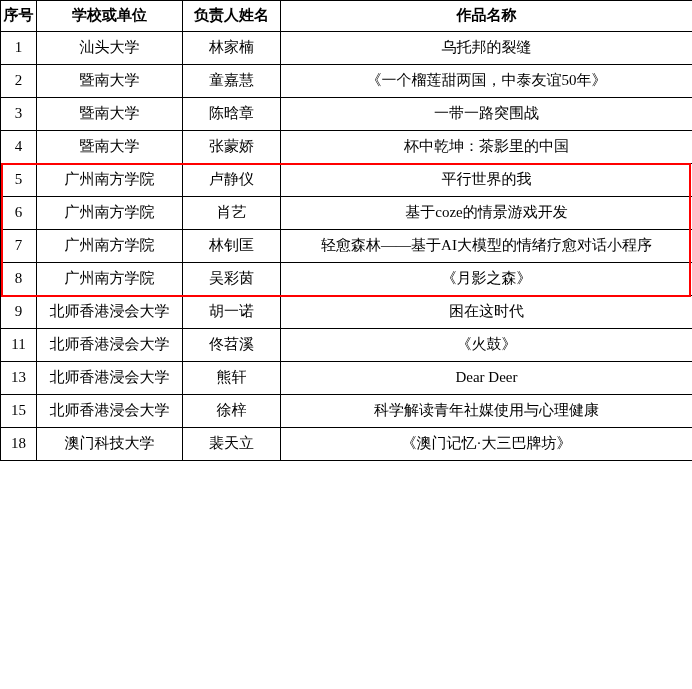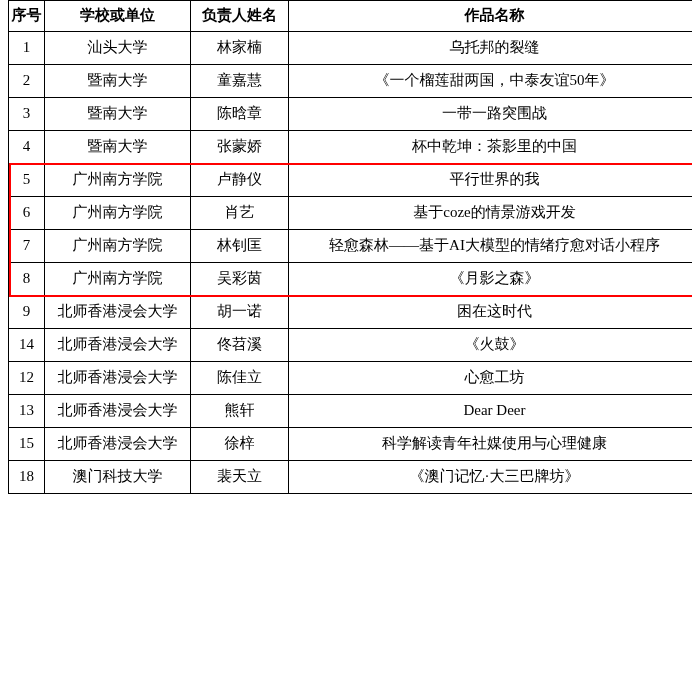--- a/index.html
+++ b/index.html
@@ -12,21 +12,20 @@
     height: 689px;
     font-family: "Liberation Serif", "DejaVu Serif", serif;
     color: #000000;
     overflow: hidden;
   }
   .table-wrap {
     width: 580px;
     height: 689px;
     position: relative;
     box-sizing: border-box;
-    margin-left: 8px;
   }
   table.award-table {
     border-collapse: collapse;
     width: 692px;
     table-layout: fixed;
   }
   table.award-table th,
   table.award-table td {
     border: 1px solid #000000;
     text-align: center;
@@ -130,30 +129,24 @@
         <td class="cell-name">吴彩茵</td>
         <td class="cell-work">《月影之森》</td>
       </tr>
       <tr>
         <td class="cell-index">9</td>
         <td class="cell-school">北师香港浸会大学</td>
         <td class="cell-name">胡一诺</td>
         <td class="cell-work">困在这时代</td>
       </tr>
       <tr>
-        <td class="cell-index">14</td>
+        <td class="cell-index">11</td>
         <td class="cell-school">北师香港浸会大学</td>
         <td class="cell-name">佟苕溪</td>
         <td class="cell-work">《火鼓》</td>
-      </tr>
-      <tr>
-        <td class="cell-index">12</td>
-        <td class="cell-school">北师香港浸会大学</td>
-        <td class="cell-name">陈佳立</td>
-        <td class="cell-work">心愈工坊</td>
       </tr>
       <tr>
         <td class="cell-index">13</td>
         <td class="cell-school">北师香港浸会大学</td>
         <td class="cell-name">熊轩</td>
         <td class="cell-work">Dear Deer</td>
       </tr>
       <tr>
         <td class="cell-index">15</td>
         <td class="cell-school">北师香港浸会大学</td>

